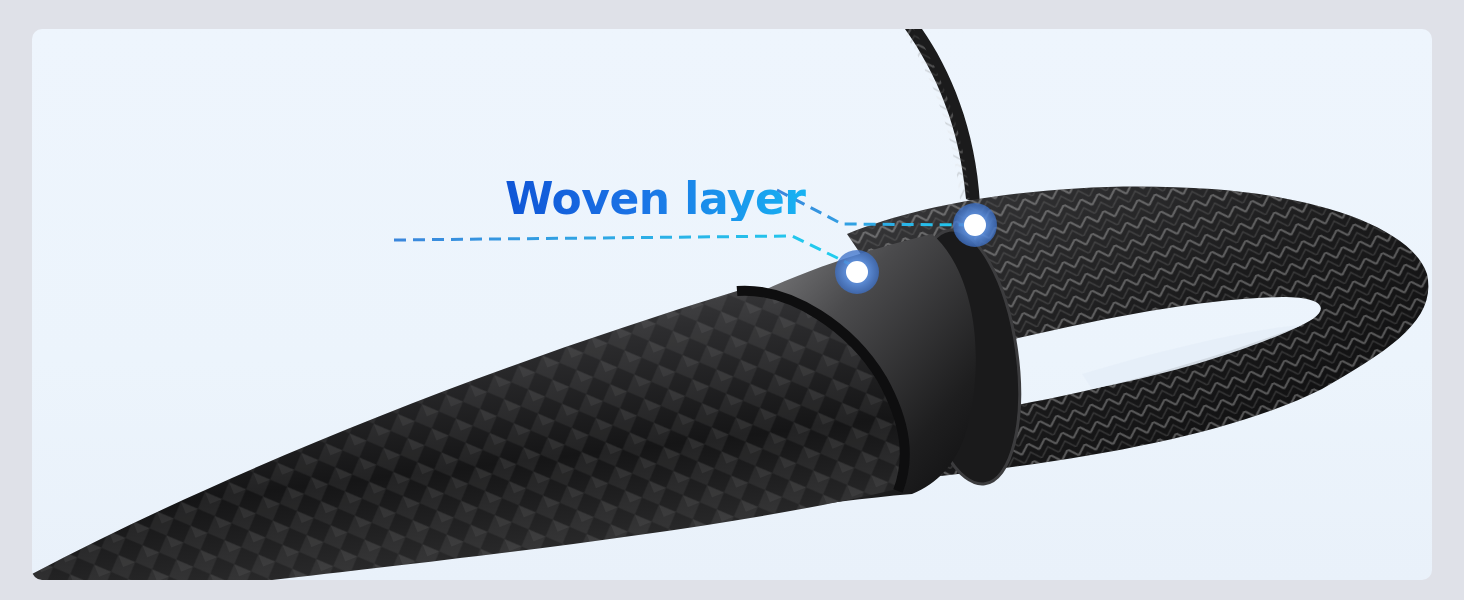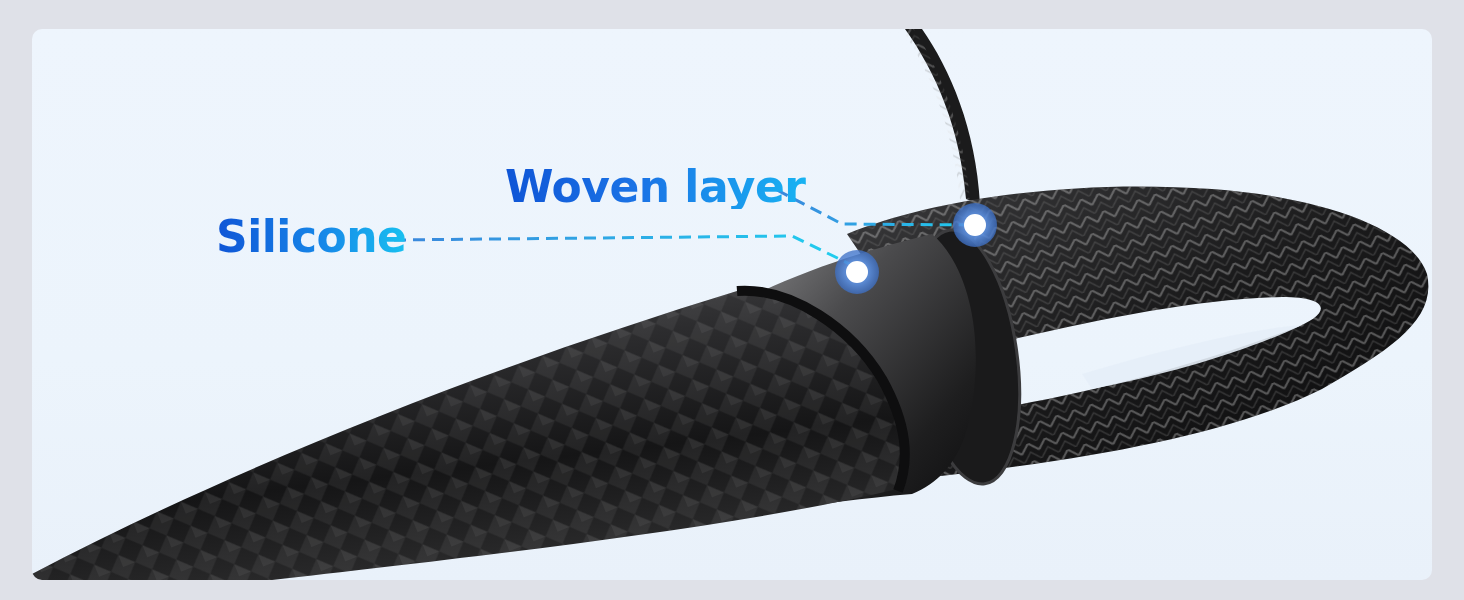--- a/index.html
+++ b/index.html
@@ -20,20 +20,21 @@
     .label {
       position: absolute;
       font-weight: bold;
       font-size: 44px;
       letter-spacing: -0.5px;
       line-height: 1;
       background-clip: text;
       -webkit-background-clip: text;
       color: transparent;
       white-space: nowrap;
+      margin-top: 12px;
     }
     .label-woven {
       left: 473px; top: 136px;
       background-image: linear-gradient(90deg, #0f55d6 0%, #1b74e6 45%, #18b3f2 100%);
     }
     .label-silicone {
       left: 184px; top: 186px;
       background-image: linear-gradient(90deg, #0f55d6 0%, #1686e8 55%, #18c0f0 100%);
     }
   </style>
@@ -122,14 +123,13 @@
       <circle cx="943" cy="196" r="22" fill="url(#ringGrad)" opacity="0.9"></circle>
       <circle cx="943" cy="196" r="11" fill="#ffffff"></circle>
     </g>
     <g>
       <circle cx="825" cy="243" r="22" fill="url(#ringGrad)" opacity="0.9"></circle>
       <circle cx="825" cy="243" r="11" fill="#ffffff"></circle>
     </g>
   </svg>
 
   <div class="label label-woven">Woven layer</div>
-  <div class="label label-silicone">Silicone</div>
 </div>
 
 </body></html>

